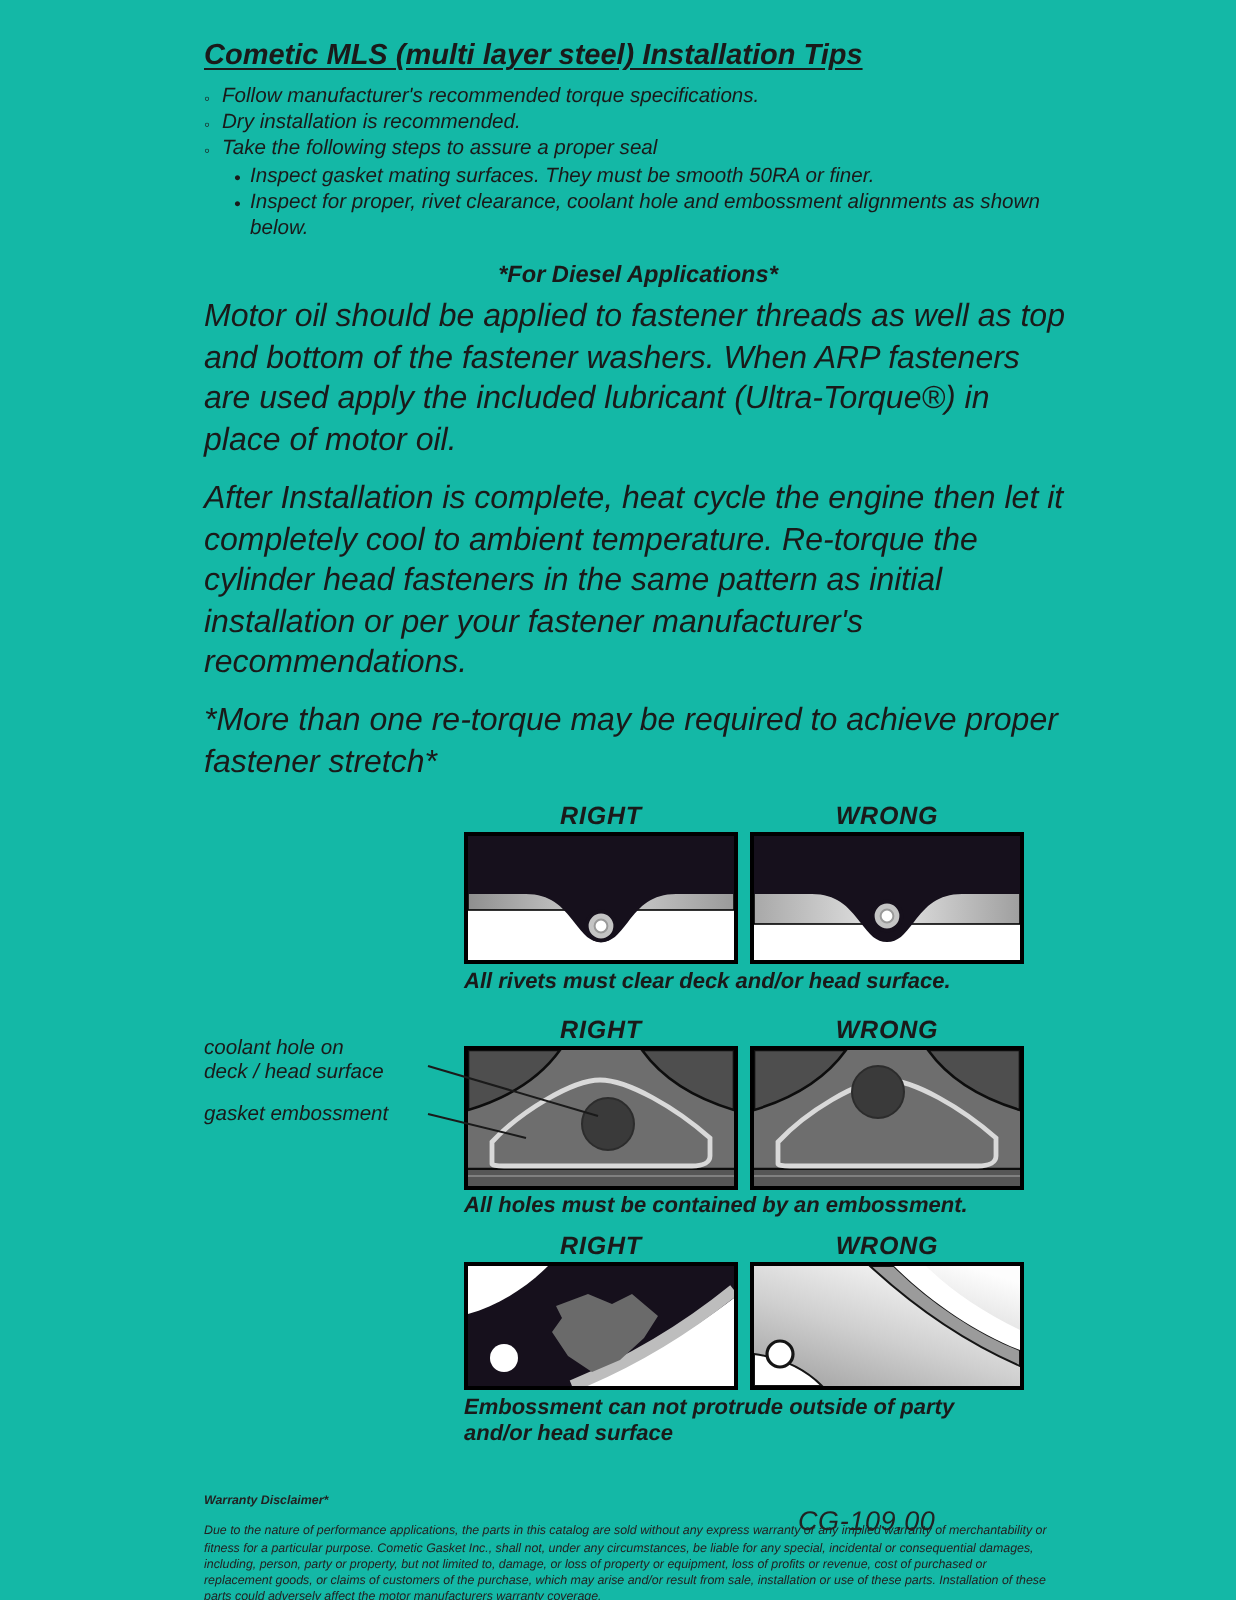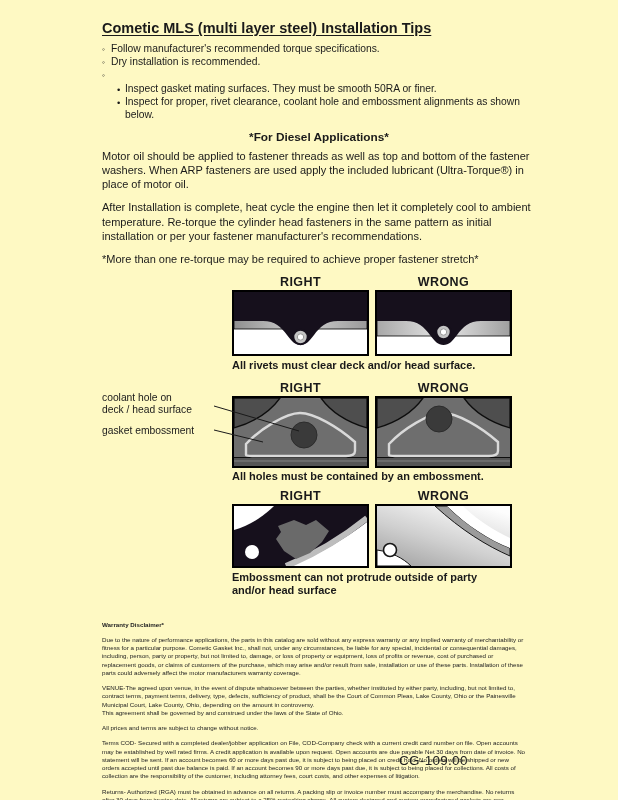--- a/index.html
+++ b/index.html
@@ -1,27 +1,27 @@
 <!DOCTYPE html>
 <html><head>
 <meta charset="utf-8">
 <style>
   html,body{margin:0;padding:0;background:#e8e8e8;}
-  .page{width:618px;height:800px;background:#fef9c3;position:relative;overflow:hidden;
-        font-family:"Liberation Sans",sans-serif;color:#1a1a1a;margin:0 auto;}
+  .page{width:618px;height:800px;background:#14b8a6;position:relative;overflow:hidden;
+        font-family:"Liberation Sans",sans-serif;color:#1a1a1a;margin:0 auto;font-style:italic;}
   .content{position:absolute;left:102px;top:20px;width:434px;}
   .title{font-size:14.5px;font-weight:bold;text-decoration:underline;text-underline-offset:2px;
          margin:0 0 7px 0;}
   .bullets{font-size:10.3px;line-height:1.26;}
   .b-row{display:flex;}
   .b-marker{width:9px;flex:0 0 9px;font-size:8.5px;line-height:1.55;}
   .b-row.sub{margin-left:15px;}
   .b-row.sub .b-marker{font-size:9.5px;line-height:1.45;width:8px;flex-basis:8px;}
   .diesel-h{font-size:11.8px;font-weight:bold;margin:8px 0 5px 0;text-align:center;}
-  p.body{font-size:11px;line-height:1.28;margin:0 0 9px 0;}
+  p.body{font-size:16px;line-height:1.28;margin:0 0 9px 0;}
   
   .diag{margin-left:130px;width:324px;}
   .diag-labels{display:flex;gap:6px;margin-bottom:1px;}
   .diag-labels div{width:137px;text-align:center;font-size:12.5px;font-weight:bold;letter-spacing:0.4px;}
   .diag-pair{display:flex;gap:6px;}
   .diag-box{width:133px;border:2px solid #000;background:#fff;}
   .diag-box svg{display:block;}
   .cap{font-size:11px;font-weight:bold;margin:3px 0 0 130px;line-height:1.2;}
   .cap.center{width:280px;text-align:left;}
   .d2-wrap{position:relative;height:86px;margin-top:9px;}
@@ -48,20 +48,21 @@
       <div class="b-row">
         <span class="b-marker">◦</span>
         <span>Follow manufacturer's recommended torque specifications.</span>
       </div>
       <div class="b-row">
         <span class="b-marker">◦</span>
         <span>Dry installation is recommended.</span>
       </div>
       <div class="b-row">
         <span class="b-marker">◦</span>
+        <span>Take the following steps to assure a proper seal</span>
       </div>
       <div class="b-row sub">
         <span class="b-marker">•</span>
         <span>Inspect gasket mating surfaces.  They must be smooth 50RA or finer.</span>
       </div>
       <div class="b-row sub">
         <span class="b-marker">•</span>
         <span>Inspect for proper, rivet clearance, coolant hole and embossment alignments as shown below.</span>
       </div>
     </div>

